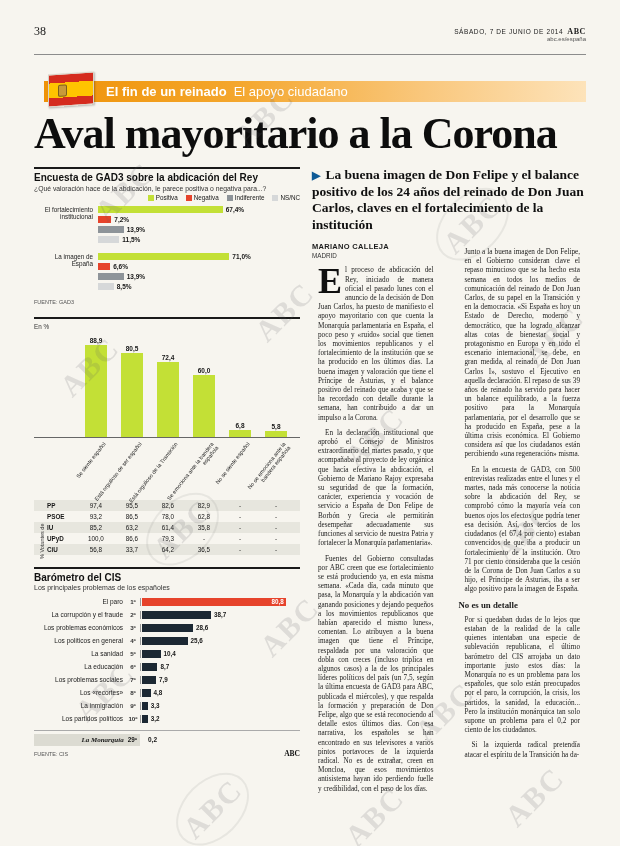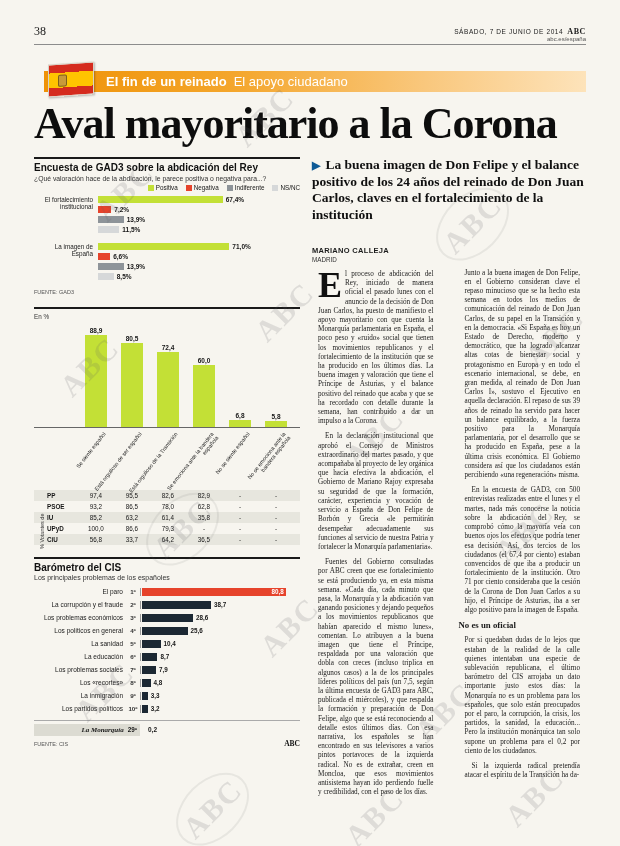--- a/index.html
+++ b/index.html
@@ -7,21 +7,21 @@
   .page{position:relative;width:620px;height:846px;margin:0 auto;background:#f7f5ef;color:#161616;
         font-family:"Liberation Serif",serif;overflow:hidden;}
   
   #watermarks{position:absolute;inset:0;pointer-events:none;z-index:8;}
   .wm{position:absolute;font-family:"Liberation Serif",serif;font-weight:bold;font-size:30px;
       color:rgba(95,95,100,0.16);transform:rotate(-45deg);letter-spacing:2px;}
   .wm.ring{border:2px solid rgba(95,95,100,0.10);border-radius:50%;padding:10px 6px;}
 
   
   .masthead{display:flex;justify-content:space-between;align-items:flex-end;margin:24px 34px 0;
-            border-bottom:1px solid #8c8c8c;padding-bottom:2px;}
+            border-bottom:1px solid #8c8c8c;padding-bottom:12px;}
   .mast-left{display:flex;align-items:flex-end;}
   .pnum{font-size:12px;margin-right:12px;padding-bottom:3px;}
   .section{font-size:24px;font-weight:bold;letter-spacing:1.5px;position:relative;line-height:24px;}
   .section::after{content:"";position:absolute;left:0;right:-6px;bottom:-3px;height:3px;background:#0e72b5;}
   .mast-right{text-align:right;font-family:"Liberation Sans",sans-serif;}
   .dateline{font-size:6.5px;letter-spacing:.6px;color:#222;}
   .dateline b{font-family:"Liberation Serif",serif;font-size:8px;margin-left:4px;}
   .site{font-size:6px;color:#555;}
 
   
@@ -87,21 +87,21 @@
   .c3-f-label{font-size:7px;font-style:italic;font-weight:bold;font-family:"Liberation Serif",serif;padding-right:4px;}
   .c3-f-rank{font-size:6.3px;font-weight:bold;padding-right:3px;}
   .c3-f-val{font-size:6.5px;font-weight:bold;margin-left:8px;}
   .source-row{display:flex;justify-content:space-between;align-items:center;font-size:5.5px;color:#555;margin-top:4px;}
   .credit{font-family:"Liberation Serif",serif;font-weight:bold;font-size:7.5px;color:#111;}
 
   
   .article{flex:1;}
   .lede{font-size:13.5px;font-weight:bold;line-height:16.5px;margin-bottom:9px;color:#101010;}
   .bullet{color:#0e5a96;font-size:11px;margin-right:5px;}
-  .cols{display:flex;gap:19px;height:585px;overflow:hidden;align-items:center;}
+  .cols{display:flex;gap:19px;height:585px;overflow:hidden;}
   .col{width:calc(50% - 5.5px);font-size:7.2px;line-height:9.2px;text-align:justify;color:#1b1b1b;}
   .byline{margin-bottom:6px;font-family:"Liberation Sans",sans-serif;}
   .author{font-size:7.5px;font-weight:bold;letter-spacing:.3px;}
   .loc{font-size:6.3px;color:#333;}
   .col p{margin:6px;text-indent:7px;}
   .col p.first{text-indent:0;}
   .dropcap{float:left;font-size:36px;line-height:29px;font-weight:bold;padding:1px 3px 0 0;color:#101010;}
   .subhead{font-size:8.8px;font-weight:bold;margin:5px 0 2px;text-indent:0;font-family:"Liberation Serif",serif;}
 </style>
 </head>
@@ -413,21 +413,21 @@
             <div class="author">MARIANO CALLEJA</div>
             <div class="loc">MADRID</div>
           </div>
         <p class="first"><span class="dropcap">E</span>l proceso de abdicación del Rey, iniciado de manera oficial el pasado lunes con el anuncio de la decisión de Don Juan Carlos, ha puesto de manifiesto el apoyo mayoritario con que cuenta la Monarquía parlamentaria en España, el poco peso y «ruido» social que tienen los movimientos republicanos y el fortalecimiento de la institución que se ha producido en los últimos días. La buena imagen y valoración que tiene el Príncipe de Asturias, y el balance positivo del reinado que acaba y que se ha recordado con detalle durante la semana, han contribuido a dar un impulso a la Corona.</p>
             <p>En la declaración institucional que aprobó el Consejo de Ministros extraordinario del martes pasado, y que acompañaba al proyecto de ley orgánica que hacía efectiva la abdicación, el Gobierno de Mariano Rajoy expresaba su seguridad de que la formación, carácter, experiencia y vocación de servicio a España de Don Felipe de Borbón y Grecia «le permitirán desempeñar adecuadamente sus funciones al servicio de nuestra Patria y fortalecer la Monarquía parlamentaria».</p>
             <p>Fuentes del Gobierno consultadas por ABC creen que ese fortalecimiento se está produciendo ya, en esta misma semana. «Cada día, cada minuto que pasa, la Monarquía y la abdicación van ganando posiciones y dejando pequeños a los movimientos republicanos que habían aparecido el mismo lunes», comentan. Lo atribuyen a la buena imagen que tiene el Príncipe, respaldada por una valoración que dobla con creces (incluso triplica en algunos casos) a la de los principales líderes políticos del país (un 7,5, según la última encuesta de GAD3 para ABC, publicada el miércoles), y que respalda la formación y preparación de Don Felipe, algo que se está reconociendo al detalle estos últimos días. Con esa narrativa, los españoles se han encontrado en sus televisores a varios pintos portavoces de la izquierda radical. No es de extrañar, creen en Moncloa, que esos movimientos antisistema hayan ido perdiendo fuelle y credibilidad, con el paso de los días.</p>
           </div>
         <div class="col" id="col2">
             <p class="first">Junto a la buena imagen de Don Felipe, en el Gobierno consideran clave el repaso minucioso que se ha hecho esta semana en todos los medios de comunicación del reinado de Don Juan Carlos, de su papel en la Transición y en la democracia. «Si España es hoy un Estado de Derecho, moderno y democrático, que ha logrado alcanzar altas cotas de bienestar social y protagonismo en Europa y en todo el escenario internacional, se debe, en gran medida, al reinado de Don Juan Carlos I», sostuvo el Ejecutivo en aquella declaración. El repaso de sus 39 años de reinado ha servido para hacer un balance equilibrado, a la fuerza positivo para la Monarquía parlamentaria, por el desarrollo que se ha producido en España, pese a la última crisis económica. El Gobierno considera así que los ciudadanos están percibiendo «una regeneración» misma.</p>
             <p>En la encuesta de GAD3, con 500 entrevistas realizadas entre el lunes y el martes, nada más conocerse la noticia sobre la abdicación del Rey, se comprobó cómo la mayoría veía con buenos ojos los efectos que podría tener esa decisión. Así, dos tercios de los ciudadanos (el 67,4 por ciento) estaban convencidos de que iba a producir un fortalecimiento de la institución. Otro 71 por ciento consideraba que la cesión de la Corona de Don Juan Carlos a su hijo, el Príncipe de Asturias, iba a ser algo positivo para la imagen de España.</p>
-            <h4 class="subhead">No es un oficial</h4>
+            <h4 class="subhead">No es un detalle</h4>
             <p class="first">Por si quedaban dudas de lo lejos que estaban de la realidad de la calle quienes intentaban una especie de sublevación republicana, el último barómetro del CIS arrojaba un dato importante justo estos días: la Monarquía no es un problema para los españoles, que solo están preocupados por el paro, la corrupción, la crisis, los partidos, la sanidad, la educación... Pero la institución monárquica tan solo supone un problema para el 0,2 por ciento de los ciudadanos.</p>
             <p>Si la izquierda radical pretendía atacar el espíritu de la Transición ha da-</p>
           </div>
       </div>
     </section>
 
   </div>
 </div>
 
 </body></html>

